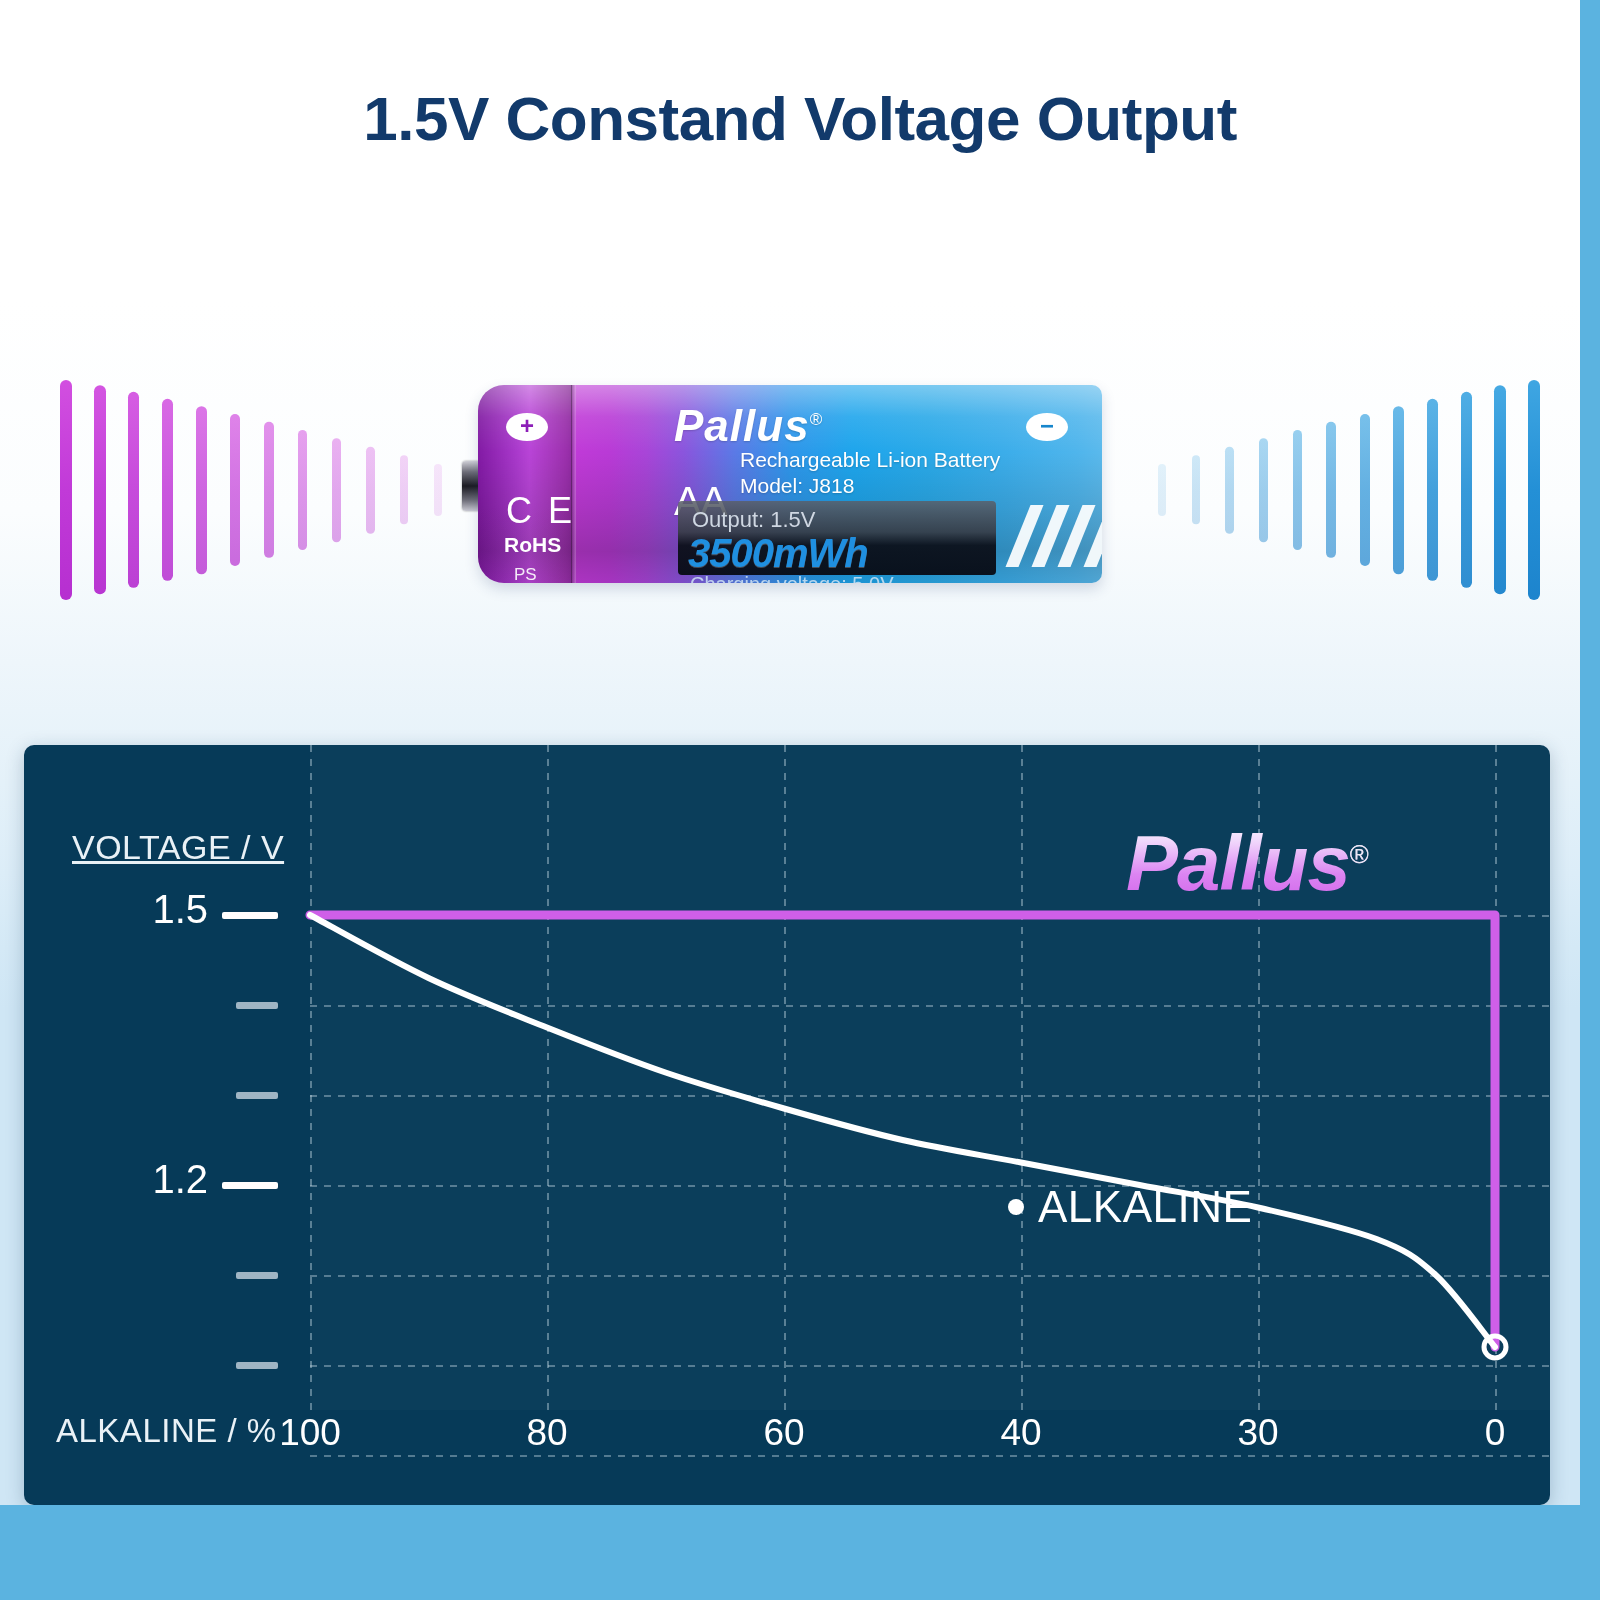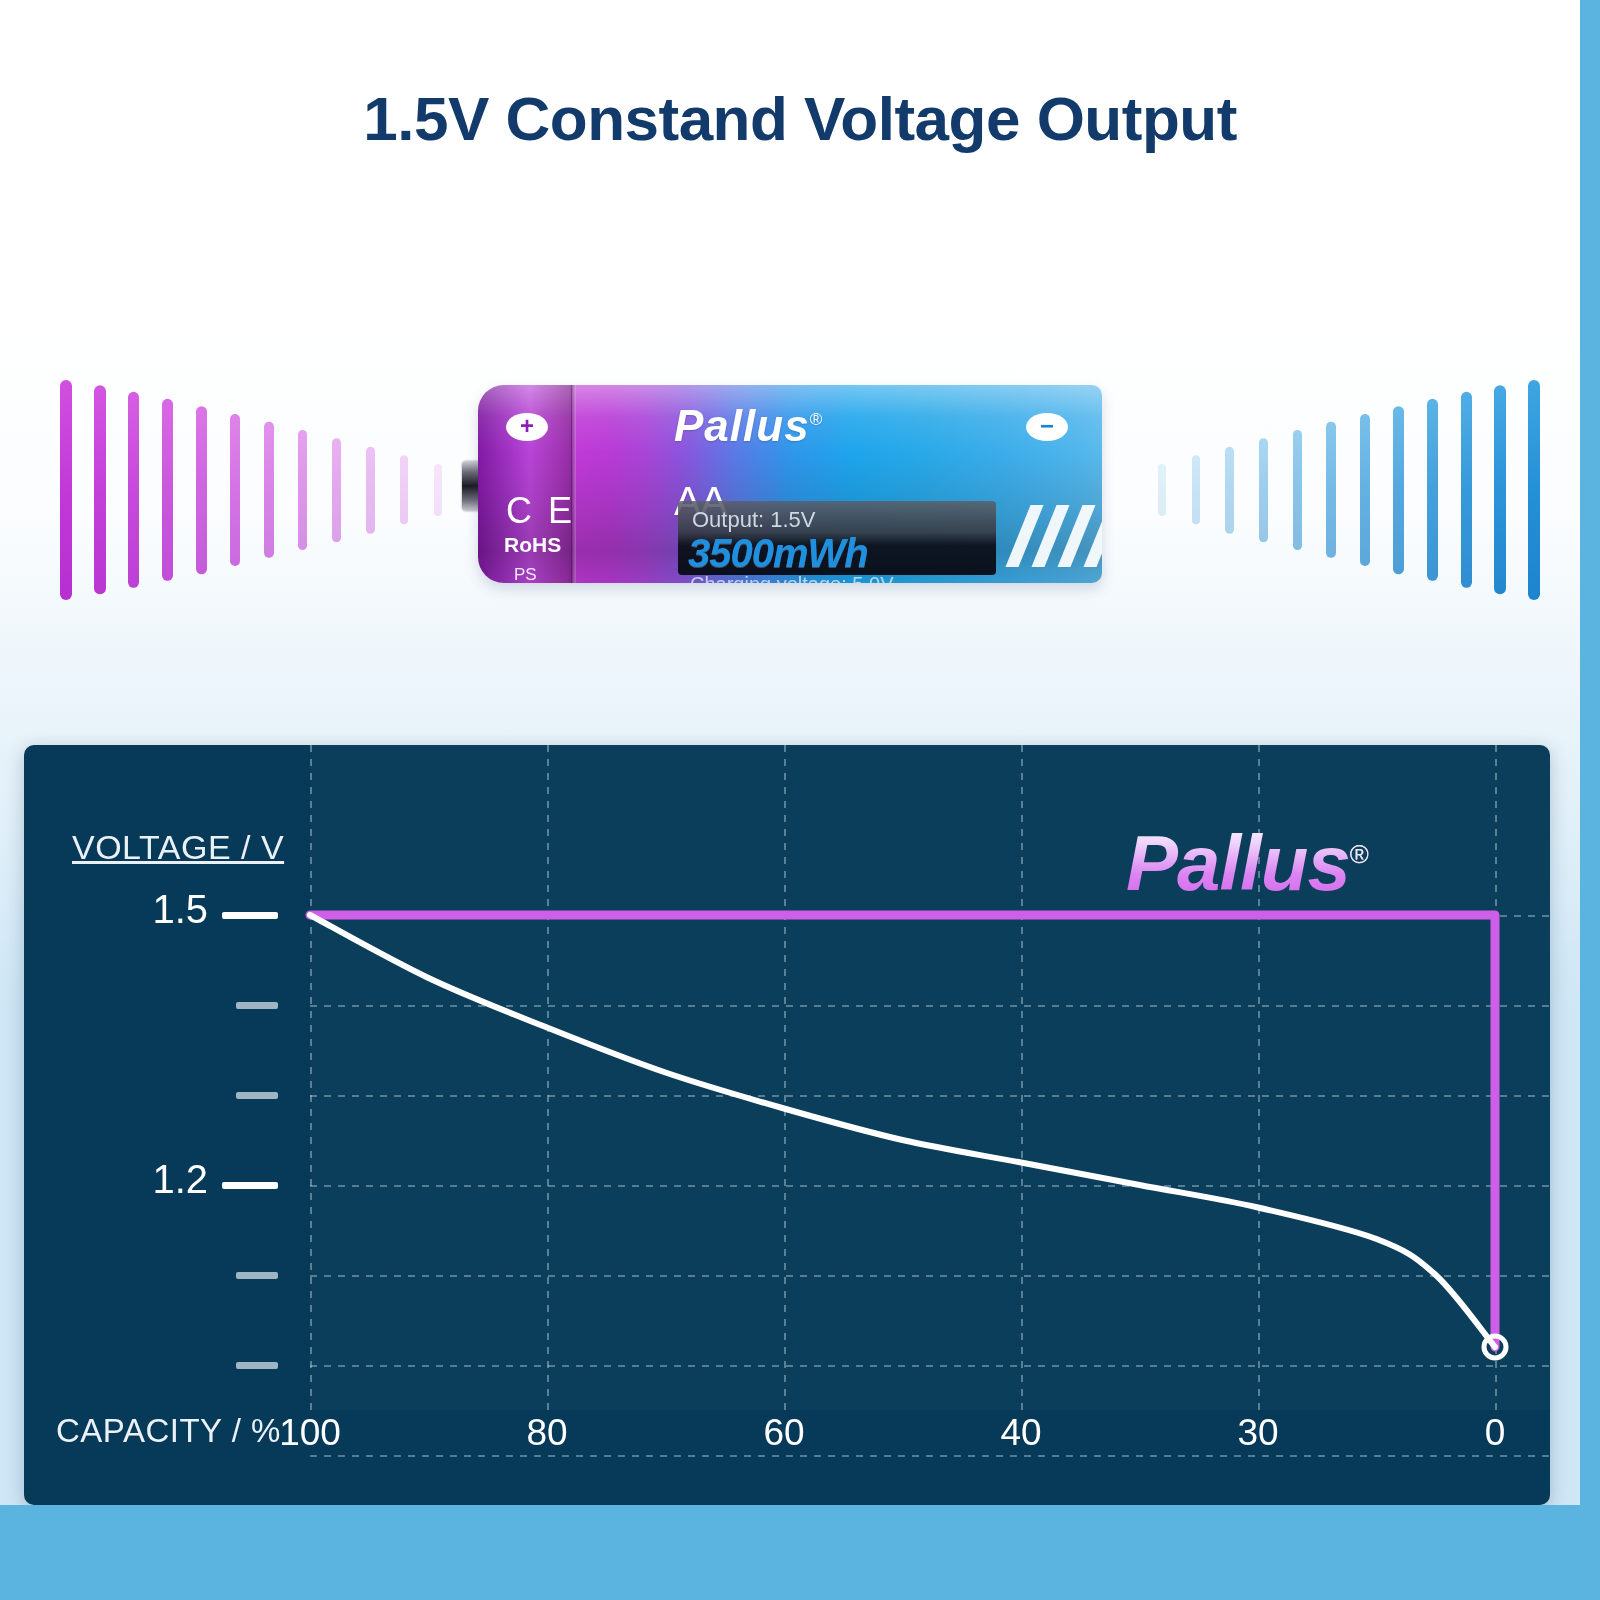--- a/index.html
+++ b/index.html
@@ -254,20 +254,24 @@
       <div class="term" id="term-plus">
         <span class="glyph">+</span>
       </div>
       <div class="term" id="term-minus">
         <span class="glyph">−</span>
       </div>
 
       <div id="brand-logo"><span>Pallus</span><sup>®</sup></div>
 
       <div id="bat-aa">AA</div>
+      <div id="bat-desc">
+        <span>Rechargeable Li-ion Battery</span>
+        <span>Model: J818</span>
+      </div>
 
       <div id="ce-mark">C E</div>
       <div id="rohs">RoHS</div>
       <div id="ps">PS</div>
 
       <div id="spec-plate"></div>
       <div id="spec-out">Output: 1.5V</div>
       <div id="spec-mwh">3500mWh</div>
       <div id="spec-chg">Charging voltage: 5.0V</div>
       <div class="slash" style="left:540px"></div>
@@ -296,22 +300,26 @@
     <svg id="curves" width="1526" height="760" style="position:absolute;left:0;top:0">
         <path d="M 286 170 L 1471 170 L 1471 602" stroke="#cf5fe8" stroke-width="9" fill="none" stroke-linecap="round" stroke-linejoin="round"></path>
         <path d="M 286 170 C 305.75 180.5 365 214.25000000000006 404.5 233.00000000000006 C 444 251.75000000000006 483.5 266.75 523 282.5 C 562.5 298.25 602 314 641.5 327.5 C 681 341 720.5 352.2500000000001 760 363.5000000000001 C 799.5 374.7500000000001 839 386.00000000000006 878.5 395 C 918 403.99999999999994 957.5 409.9999999999999 997 417.4999999999999 C 1036.5 424.9999999999999 1076 432.50000000000006 1115.5 440.00000000000006 C 1155 447.50000000000006 1194.5 453.49999999999994 1234 462.49999999999994 C 1273.5 471.49999999999994 1322.875 482.7500000000001 1352.5 494.0000000000001 C 1382.125 505.2500000000001 1392 512 1411.75 530 C 1431.5 548 1461.125 590 1471 602" stroke="#ffffff" stroke-width="6" fill="none" stroke-linecap="round" stroke-linejoin="round"></path>
         <circle cx="1471" cy="602" r="11" fill="none" stroke="#ffffff" stroke-width="5"></circle>
       </svg>
   </div>
 
   <div id="chart-logo"><span>Pallus</span><sup>®</sup></div>
 
   <div id="y-axis-label">VOLTAGE / V</div>
-  <div id="x-axis-label">CAPACITY / %</div>
-
+  <div id="x-axis-label">ALKALINE / %</div>
+
+  <div id="alkaline-tag">
+    <span id="alkaline-dot"></span>
+    <span id="alkaline-text">ALKALINE</span>
+  </div>
 
 <div class="ytick-mark major" style="top: 912px;"></div>
     <div class="ytick-label" style="left: 68px; top: 887px;">1.5</div>
     <div class="ytick-mark minor" style="top: 1002px;"></div>
     <div class="ytick-mark minor" style="top: 1092px;"></div>
     <div class="ytick-mark major" style="top: 1182px;"></div>
     <div class="ytick-label" style="left: 68px; top: 1157px;">1.2</div>
     <div class="ytick-mark minor" style="top: 1272px;"></div>
     <div class="ytick-mark minor" style="top: 1362px;"></div>
     <div class="xtick-label" style="left: 250px;">100</div>

